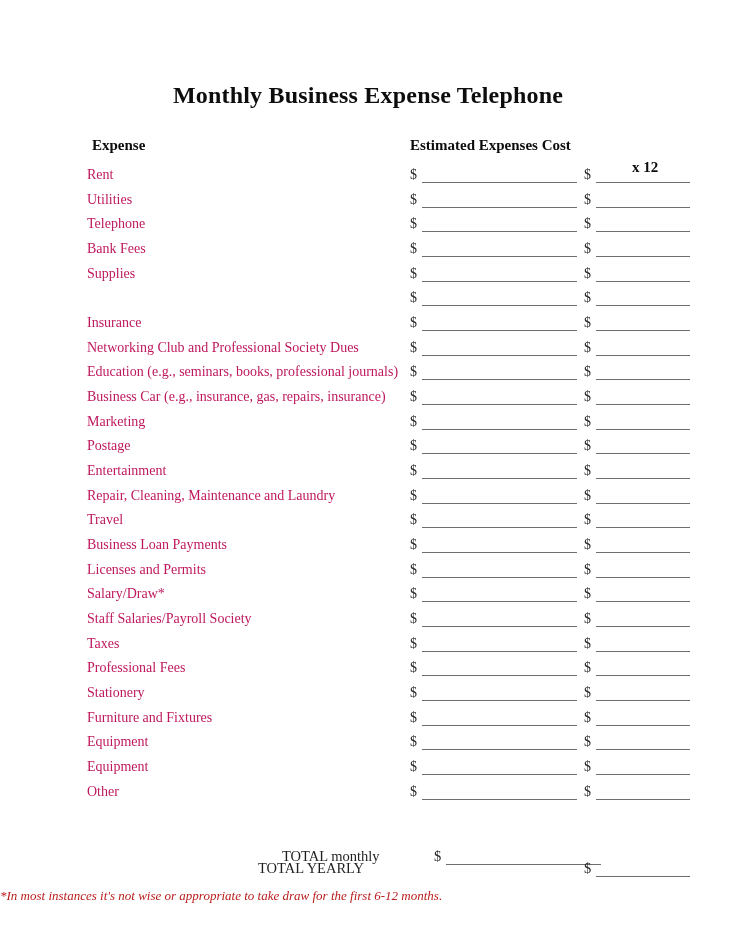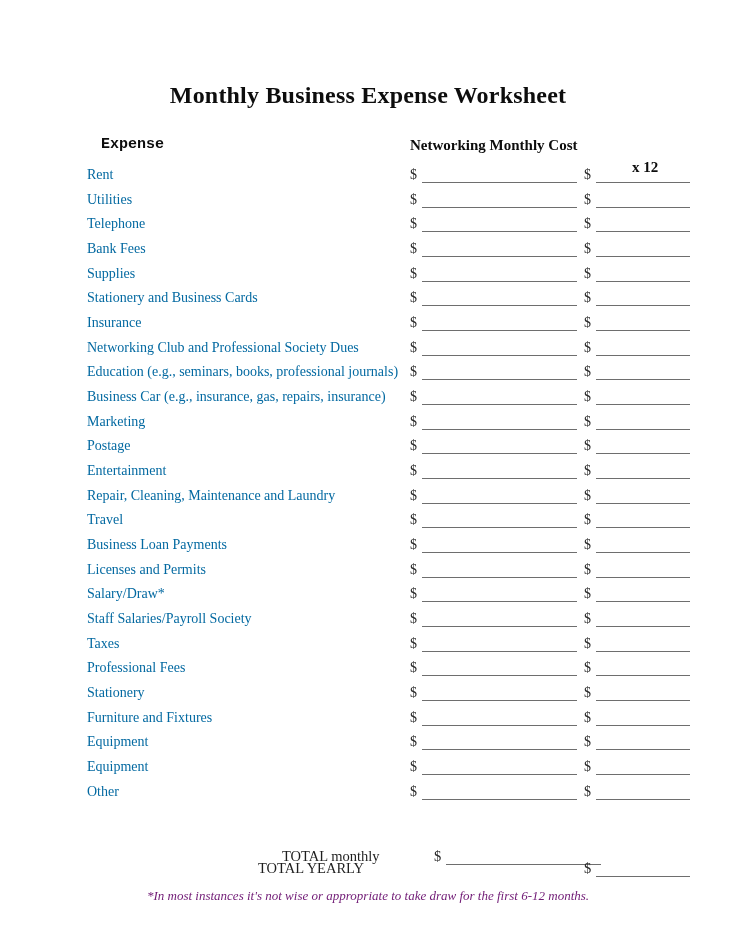--- a/index.html
+++ b/index.html
@@ -31,41 +31,41 @@
     position: absolute;
     top: 132px;
     left: 0;
     width: 100%;
     height: 26px;
     line-height: 26px;
     font-size: 15px;
     font-weight: bold;
     color: #0d0d0d;
   }
-  .h-expense  { position: absolute; left: 101px;  white-space: nowrap; font-family: Liberation Mono, monospace; }
+  .h-expense  { position: absolute; left: 92px;  white-space: nowrap; }
   .h-monthly  { position: absolute; left: 410px; white-space: nowrap; }
   .h-x12      { position: absolute; left: 632px; white-space: nowrap; margin-top: 22px; }
 
   .rows {
     position: absolute;
     top: 163px;
     left: 0;
     width: 100%;
   }
   .row {
     position: relative;
     height: 24.68px;
     line-height: 24.68px;
     font-size: 14px;
   }
   .item-label {
     position: absolute;
     left: 87px;
     white-space: nowrap;
-    color: #0369a1;
+    color: #be185d;
   }
   .money { position: absolute; white-space: nowrap; color: #2a2a2a; }
   .money.monthly { left: 410px; }
   .money.yearly  { left: 584px; }
   .fill {
     display: inline-block;
     height: 14px;
     border-bottom: 1.5px solid #6e6e6e;
     vertical-align: -4px;
     margin-left: 5px;
@@ -84,36 +84,36 @@
   }
   .total-row.monthly-row { top: 844px; margin-left: 24px; }
   .total-row.yearly-row  { top: 856px; padding-left: 48px; }
   .total-label { position: absolute; left: 258px; white-space: nowrap; }
 
   .footnote {
     position: absolute;
     top: 888px;
     left: 0;
     width: 100%;
-    text-align: center;
+    text-align: left;
     font-style: italic;
     font-size: 13px;
-    color: #701a75;
+    color: #b91c1c;
   }
 </style>
 </head>
 <body>
 
 <div class="page">
 
-  <h1 class="title">Monthly Business Expense Worksheet</h1>
+  <h1 class="title">Monthly Business Expense Telephone</h1>
 
   <div class="colheads">
     <span class="h-expense">Expense</span>
-    <span class="h-monthly">Networking Monthly Cost</span>
+    <span class="h-monthly">Estimated Expenses Cost</span>
     <span class="h-x12">x 12</span>
   </div>
 
   <div class="rows" id="rows">
     <div class="row">
       <span class="item-label">Rent</span>
       <span class="money monthly"><span class="dollar">$</span><span class="fill m"></span></span>
       <span class="money yearly"><span class="dollar">$</span><span class="fill y"></span></span>
     </div>
 
@@ -135,21 +135,20 @@
       <span class="money yearly"><span class="dollar">$</span><span class="fill y"></span></span>
     </div>
 
     <div class="row">
       <span class="item-label">Supplies</span>
       <span class="money monthly"><span class="dollar">$</span><span class="fill m"></span></span>
       <span class="money yearly"><span class="dollar">$</span><span class="fill y"></span></span>
     </div>
 
     <div class="row">
-      <span class="item-label">Stationery and Business Cards</span>
       <span class="money monthly"><span class="dollar">$</span><span class="fill m"></span></span>
       <span class="money yearly"><span class="dollar">$</span><span class="fill y"></span></span>
     </div>
 
     <div class="row">
       <span class="item-label">Insurance</span>
       <span class="money monthly"><span class="dollar">$</span><span class="fill m"></span></span>
       <span class="money yearly"><span class="dollar">$</span><span class="fill y"></span></span>
     </div>
 

